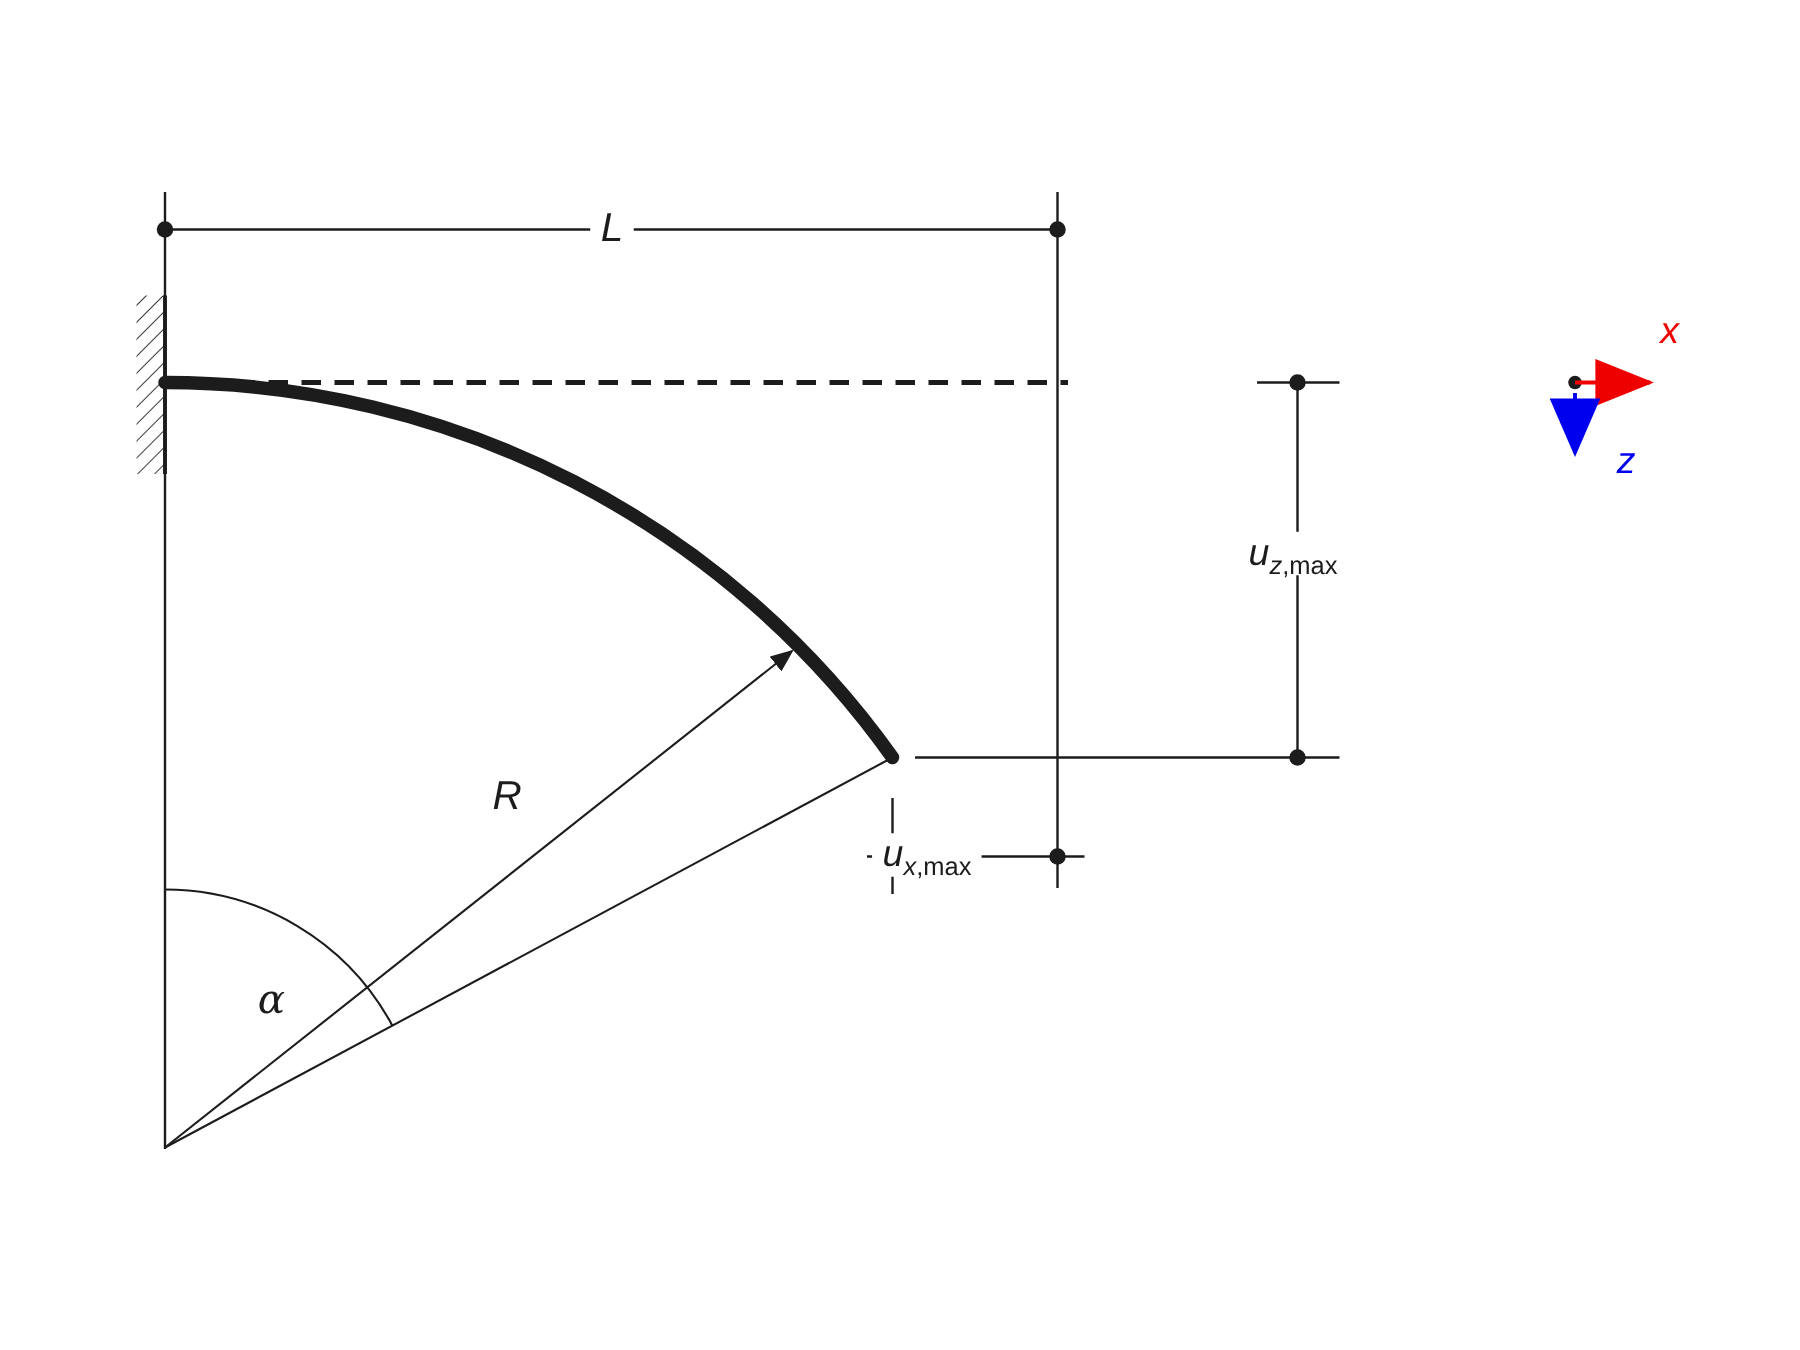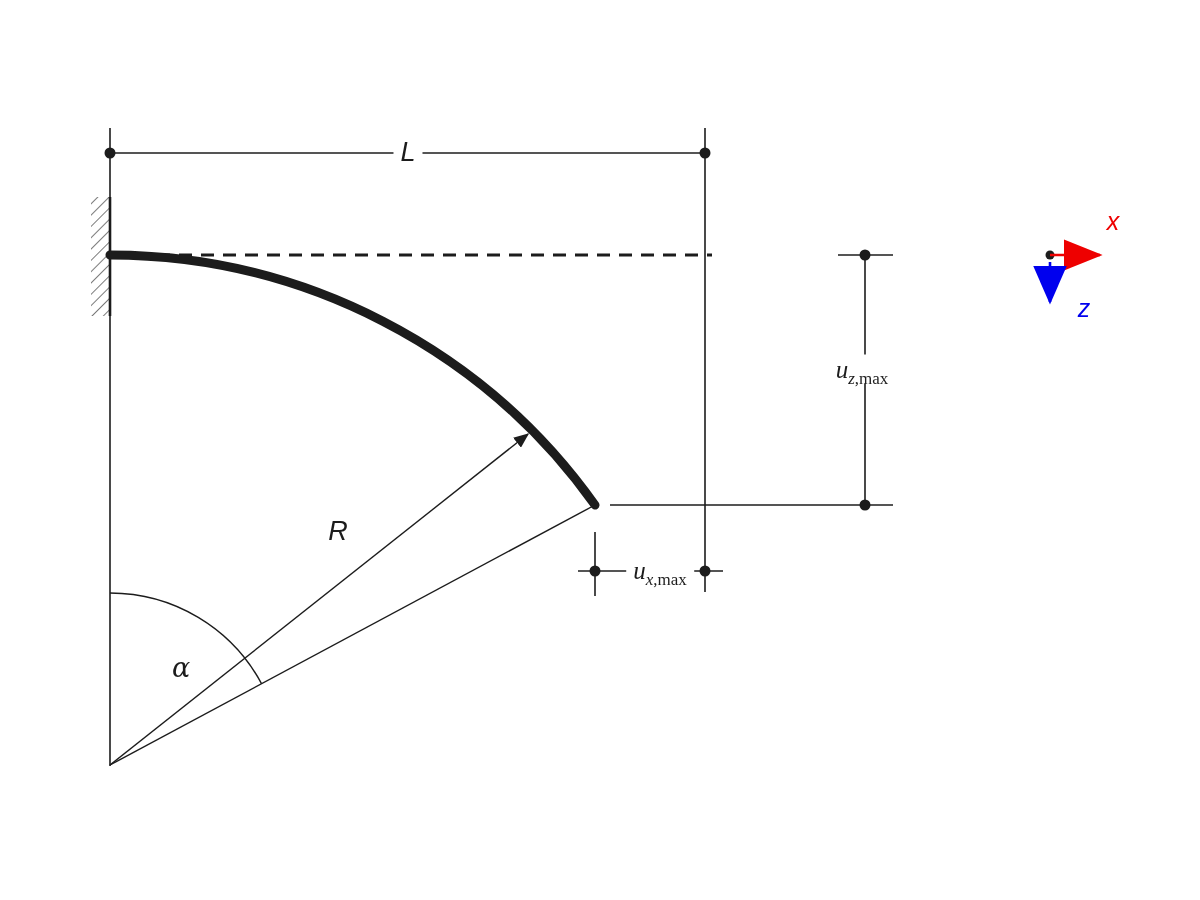--- a/index.html
+++ b/index.html
@@ -32,21 +32,20 @@
     background: #ffffff;
     padding: 2px 7px;
   }
   .italic { font-style: italic; }
   .serif-math {
     font-family: "DejaVu Serif", serif;
     font-style: italic;
   }
   .u-label {
     font-size: 25px;
-    font-family: Liberation Serif, serif;
   }
   .u-label .base {
     font-style: italic;
   }
   .u-label .sub {
     font-size: 17px;
     position: relative;
     top: 6px;
   }
   .u-label .sub .sv { font-style: italic; }
@@ -117,21 +116,21 @@
   <div class="label on-line italic" style="left:408px; top:152px;">L</div>
 
   <div class="label italic" style="left:338px; top:531px;">R</div>
 
   <div class="label serif-math" style="left:181px; top:667px;">α</div>
 
   <div class="label on-line u-label" style="left:862px; top:369px;">
     <span class="base">u</span><span class="sub"><span class="sv">z</span><span>,max</span></span>
   </div>
 
-  <div class="label on-line u-label" style="left:660px; top:570px;">
+  <div class="label on-line u-label" style="left:618px; top:570px;">
     <span class="base">u</span><span class="sub"><span class="sv">x</span><span>,max</span></span>
   </div>
 
   <div class="label axis-label axis-x-label" style="left:1113px; top:221px;">x</div>
 
   <div class="label axis-label axis-z-label" style="left:1084px; top:308px;">z</div>
 
 </div>
 
 </body></html>

